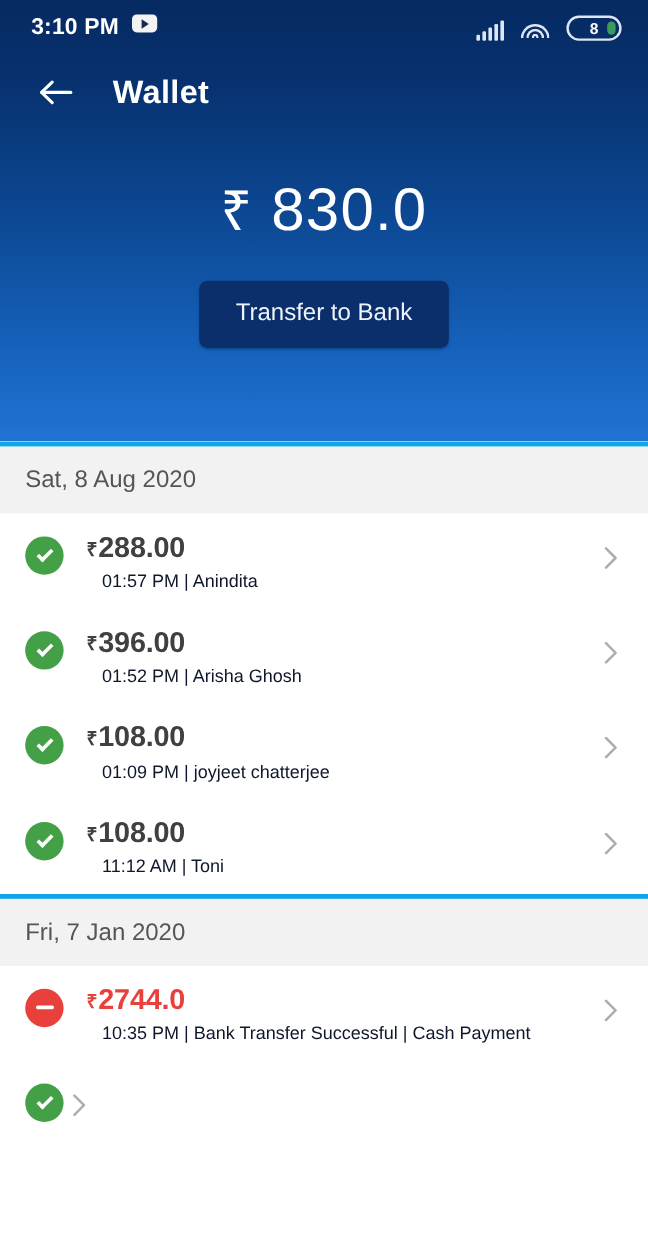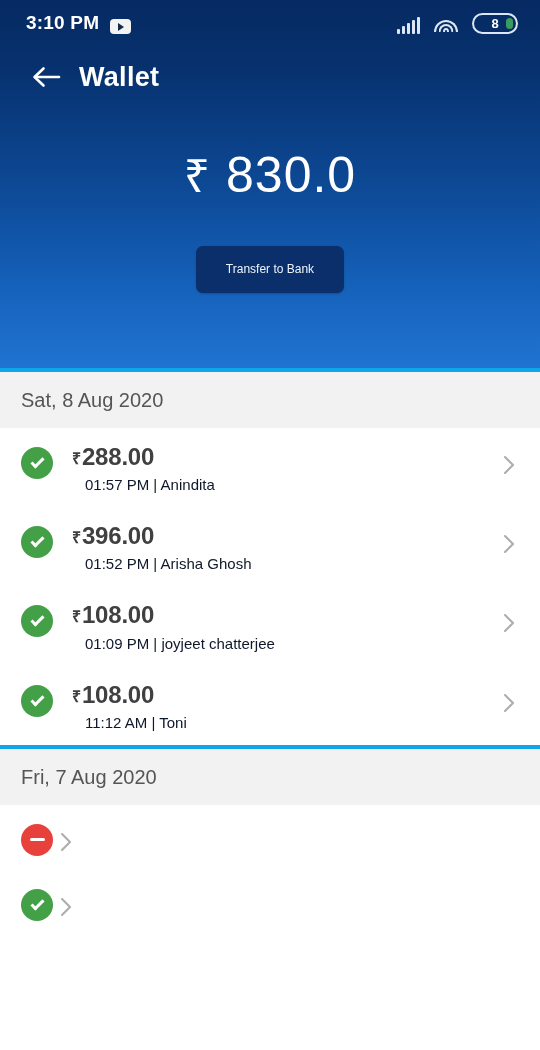--- a/index.html
+++ b/index.html
@@ -19,21 +19,21 @@
     background:linear-gradient(180deg,#062a62 0%,#07316e 18%,#0d4a97 52%,#1663bd 80%,#2173d2 100%);
   }
 
   
   .statusbar {
     height:46px;
     display:flex; align-items:center;
     padding:0 22px 0 26px;
     color:#fff;
   }
-  .status-left { display:flex; align-items:flex-end; gap:11px; }
+  .status-left { display:flex; align-items:flex-start; gap:11px; }
   .clock { font-size:19px; font-weight:bold; letter-spacing:.2px; }
   .yt-icon {
     width:21px; height:15px; border-radius:4px; background:#f3f3f3;
     display:flex; align-items:center; justify-content:center;
   }
   .yt-icon .tri {
     width:0; height:0;
     border-left:6px solid #13294e;
     border-top:4px solid transparent;
     border-bottom:4px solid transparent;
@@ -66,31 +66,31 @@
     background:#3a9b5c; border-radius:4px;
   }
 
   
   .titlebar { display:flex; align-items:center; height:62px; padding:0 0 0 26px; }
   .back-btn {
     width:40px; height:40px; display:flex; align-items:center; justify-content:center;
     cursor:pointer; flex:none;
   }
   .page-title {
-    color:#fff; font-size:27px; font-weight:bold; margin-left:13px; letter-spacing:.3px;
+    color:#fff; font-size:27px; font-weight:bold; margin-left:28px; letter-spacing:.3px;
   }
 
   
   .balance-wrap { text-align:center; margin-top:42px; }
   .balance { color:#fff; font-size:50px; font-weight:400; letter-spacing:1px; line-height:1; }
   .balance .rupee { font-size:46px; }
   .transfer-btn {
-    display:inline-block; margin-top:46px;
+    display:inline-block; margin-top:34px;
     background:#0b2f6b; color:#eef4fd;
-    font-size:12px; border-radius:7px;
+    font-size:20px; border-radius:7px;
     padding:16px 30px 17px; cursor:pointer;
     box-shadow:0 1px 2px rgba(0,0,0,.22);
   }
 
   
   .list { position:absolute; top:368px; left:0; right:0; bottom:0; background:#fff; overflow:hidden; }
 
   .date-header {
     background:#f2f2f2;
     padding:17px 0 16px 21px;
@@ -226,27 +226,31 @@
           </span>
         </span>
         <div class="body">
           <div class="amount"><span class="rupee">₹</span><span>108.00</span></div>
           <div class="meta">11:12 AM | Toni</div>
         </div>
         <span class="chev"><svg width="26" height="26" viewBox="0 0 26 26" aria-hidden="true">
             <path d="M9 5 l8 8 l-8 8" stroke="#7c7c7c" stroke-width="2.1" fill="none" stroke-linecap="round" stroke-linejoin="round"></path>
           </svg></span>
       </div>
-      <div class="date-header">Fri, 7 Aug 2020</div>
+      <div class="date-header">Fri, 7 Jan 2020</div>
       <div class="txn">
         <span class="status-ico">
           <span class="circle-ico no">
             <span class="bar"></span>
           </span>
         </span>
+        <div class="body">
+          <div class="amount debit"><span class="rupee">₹</span><span>2744.0</span></div>
+          <div class="meta">10:35 PM | Bank Transfer Successful | Cash Payment</div>
+        </div>
         <span class="chev"><svg width="26" height="26" viewBox="0 0 26 26" aria-hidden="true">
             <path d="M9 5 l8 8 l-8 8" stroke="#7c7c7c" stroke-width="2.1" fill="none" stroke-linecap="round" stroke-linejoin="round"></path>
           </svg></span>
       </div>
       <div class="txn">
         <span class="status-ico">
           <span class="circle-ico ok">
             <span class="tick"></span>
           </span>
         </span>

